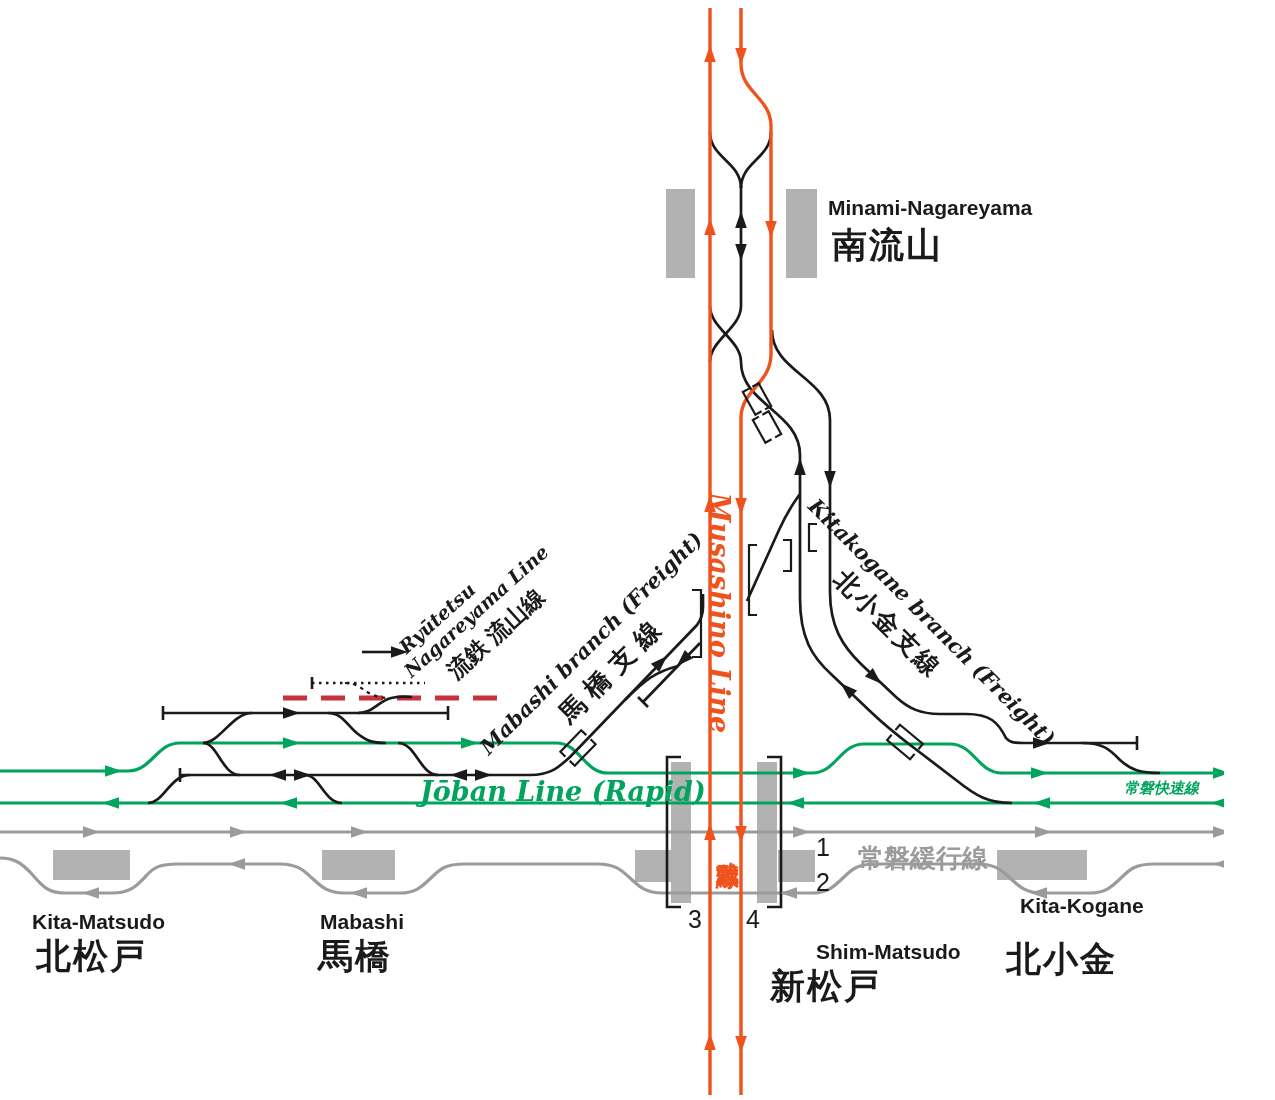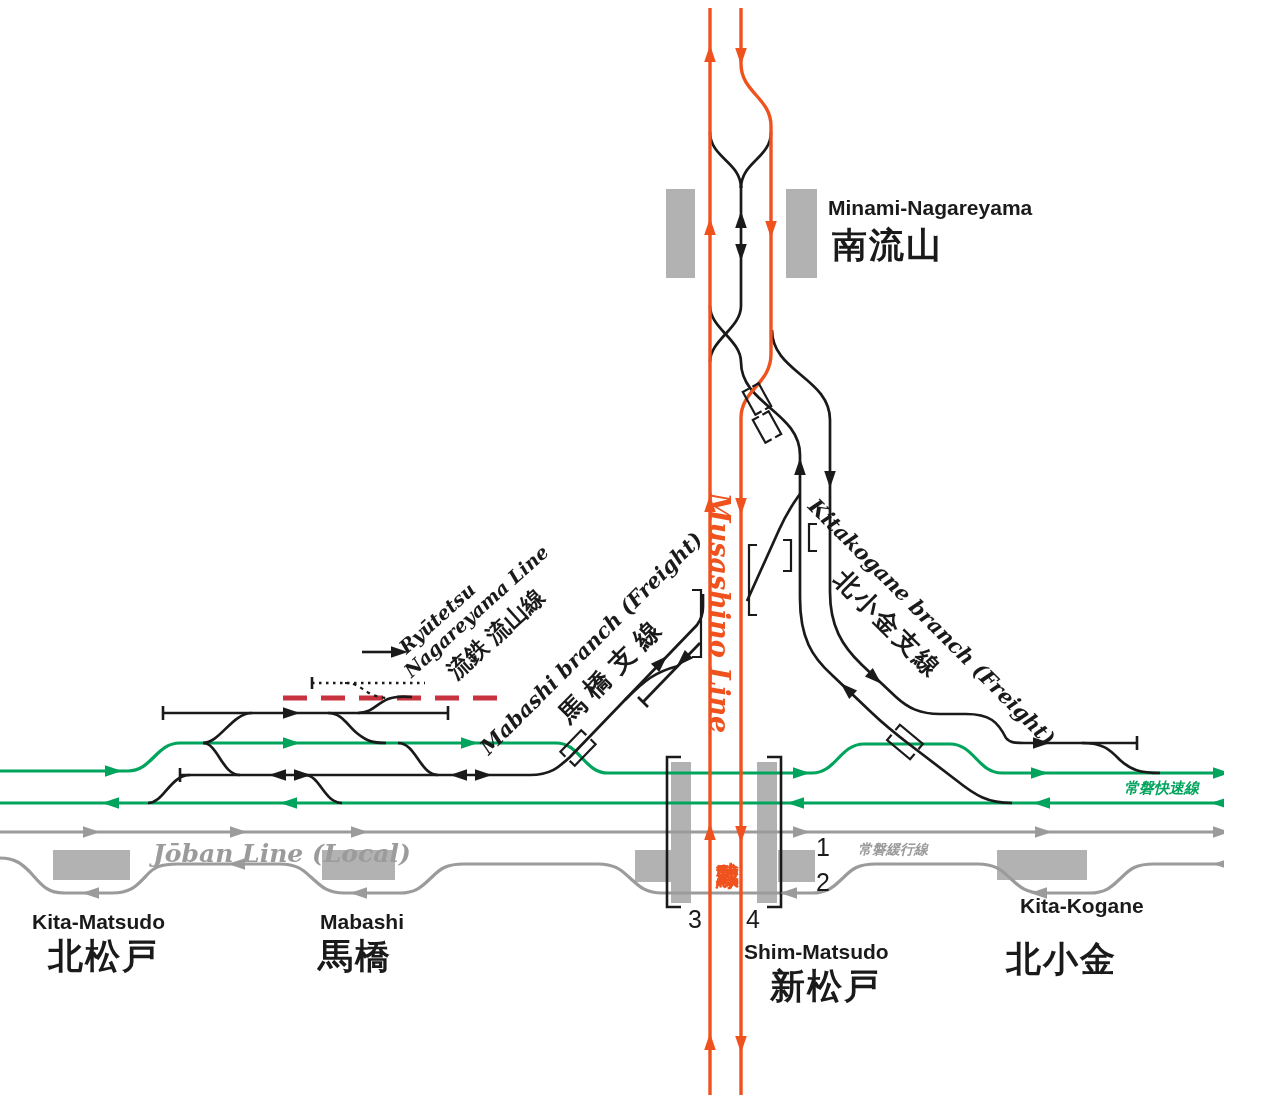--- a/index.html
+++ b/index.html
@@ -169,34 +169,34 @@
         <path d="M569.7,760.9 L574.8,765.7 L595.6,744.2 L590.6,739.3" class="staple"></path>
         <path d="M895.4,730.1 L899.9,724.7 L922.9,744.0 L918.4,749.3" class="staple"></path>
         <path d="M891.6,734.7 L887.1,740.0 L910.1,759.3 L914.6,753.9" class="staple"></path>
       </g>
   </svg>
 
   <div class="lbl sta-en" style="left:828px;top:196px">Minami-Nagareyama</div>
   <div class="lbl sta-ja" style="left:832px;top:222px">南流山</div>
 
   <div class="lbl sta-en" style="left:32px;top:910px">Kita-Matsudo</div>
-  <div class="lbl sta-ja" style="left:48px;top:933px">北松戸</div>
+  <div class="lbl sta-ja" style="left:36px;top:933px">北松戸</div>
 
   <div class="lbl sta-en" style="left:320px;top:910px">Mabashi</div>
   <div class="lbl sta-ja" style="left:318px;top:933px">馬橋</div>
 
-  <div class="lbl sta-en" style="left:744px;top:940px">Shim-Matsudo</div>
+  <div class="lbl sta-en" style="left:816px;top:940px">Shim-Matsudo</div>
   <div class="lbl sta-ja" style="left:770px;top:963px">新松戸</div>
 
   <div class="lbl sta-en" style="left:1020px;top:894px">Kita-Kogane</div>
   <div class="lbl sta-ja" style="left:1006px;top:936px">北小金</div>
 
+  <div class="lbl serif-i" style="left:420px;top:776px;font-size:27px;color:var(--green)">Jōban Line (Rapid)</div>
   <div class="lbl b" style="left:1124px;top:779px;font-size:15px;font-style:italic;color:var(--green)">常磐快速線</div>
-  <div class="lbl serif-i" style="left:153px;top:839px;font-size:25px;color:var(--gray)">Jōban Line (Local)</div>
-  <div class="lbl b" style="left:858px;top:841px;font-size:14px;font-style:italic;color:var(--gray)">常磐緩行線</div>
+  <div class="lbl b" style="left:858px;top:841px;font-size:26px;color:var(--gray)">常磐緩行線</div>
 
   <div class="lbl serif-i rot" style="left:719px;top:613px;font-size:27px;color:var(--orange);transform:translate(-50%,-50%) rotate(90deg)">Musashino Line</div>
   <div class="lbl b vert" style="left:713px;top:843px;font-size:23px;color:var(--orange)">武蔵野線</div>
 
   <div class="lbl serif-i rot" style="left:591px;top:643px;font-size:21px;transform:translate(-50%,-50%) rotate(-45deg)">Mabashi branch (Freight)</div>
   <div class="lbl b rot" style="left:613px;top:669px;font-size:26px;letter-spacing:9px;transform:translate(-50%,-50%) rotate(-45deg)">馬橋支線</div>
 
   <div class="lbl serif-i rot" style="left:932px;top:622px;font-size:21px;transform:translate(-50%,-50%) rotate(45deg)">Kitakogane branch (Freight)</div>
   <div class="lbl b rot" style="left:888px;top:624px;font-size:25px;letter-spacing:3px;transform:translate(-50%,-50%) rotate(45deg)">北小金支線</div>
 

